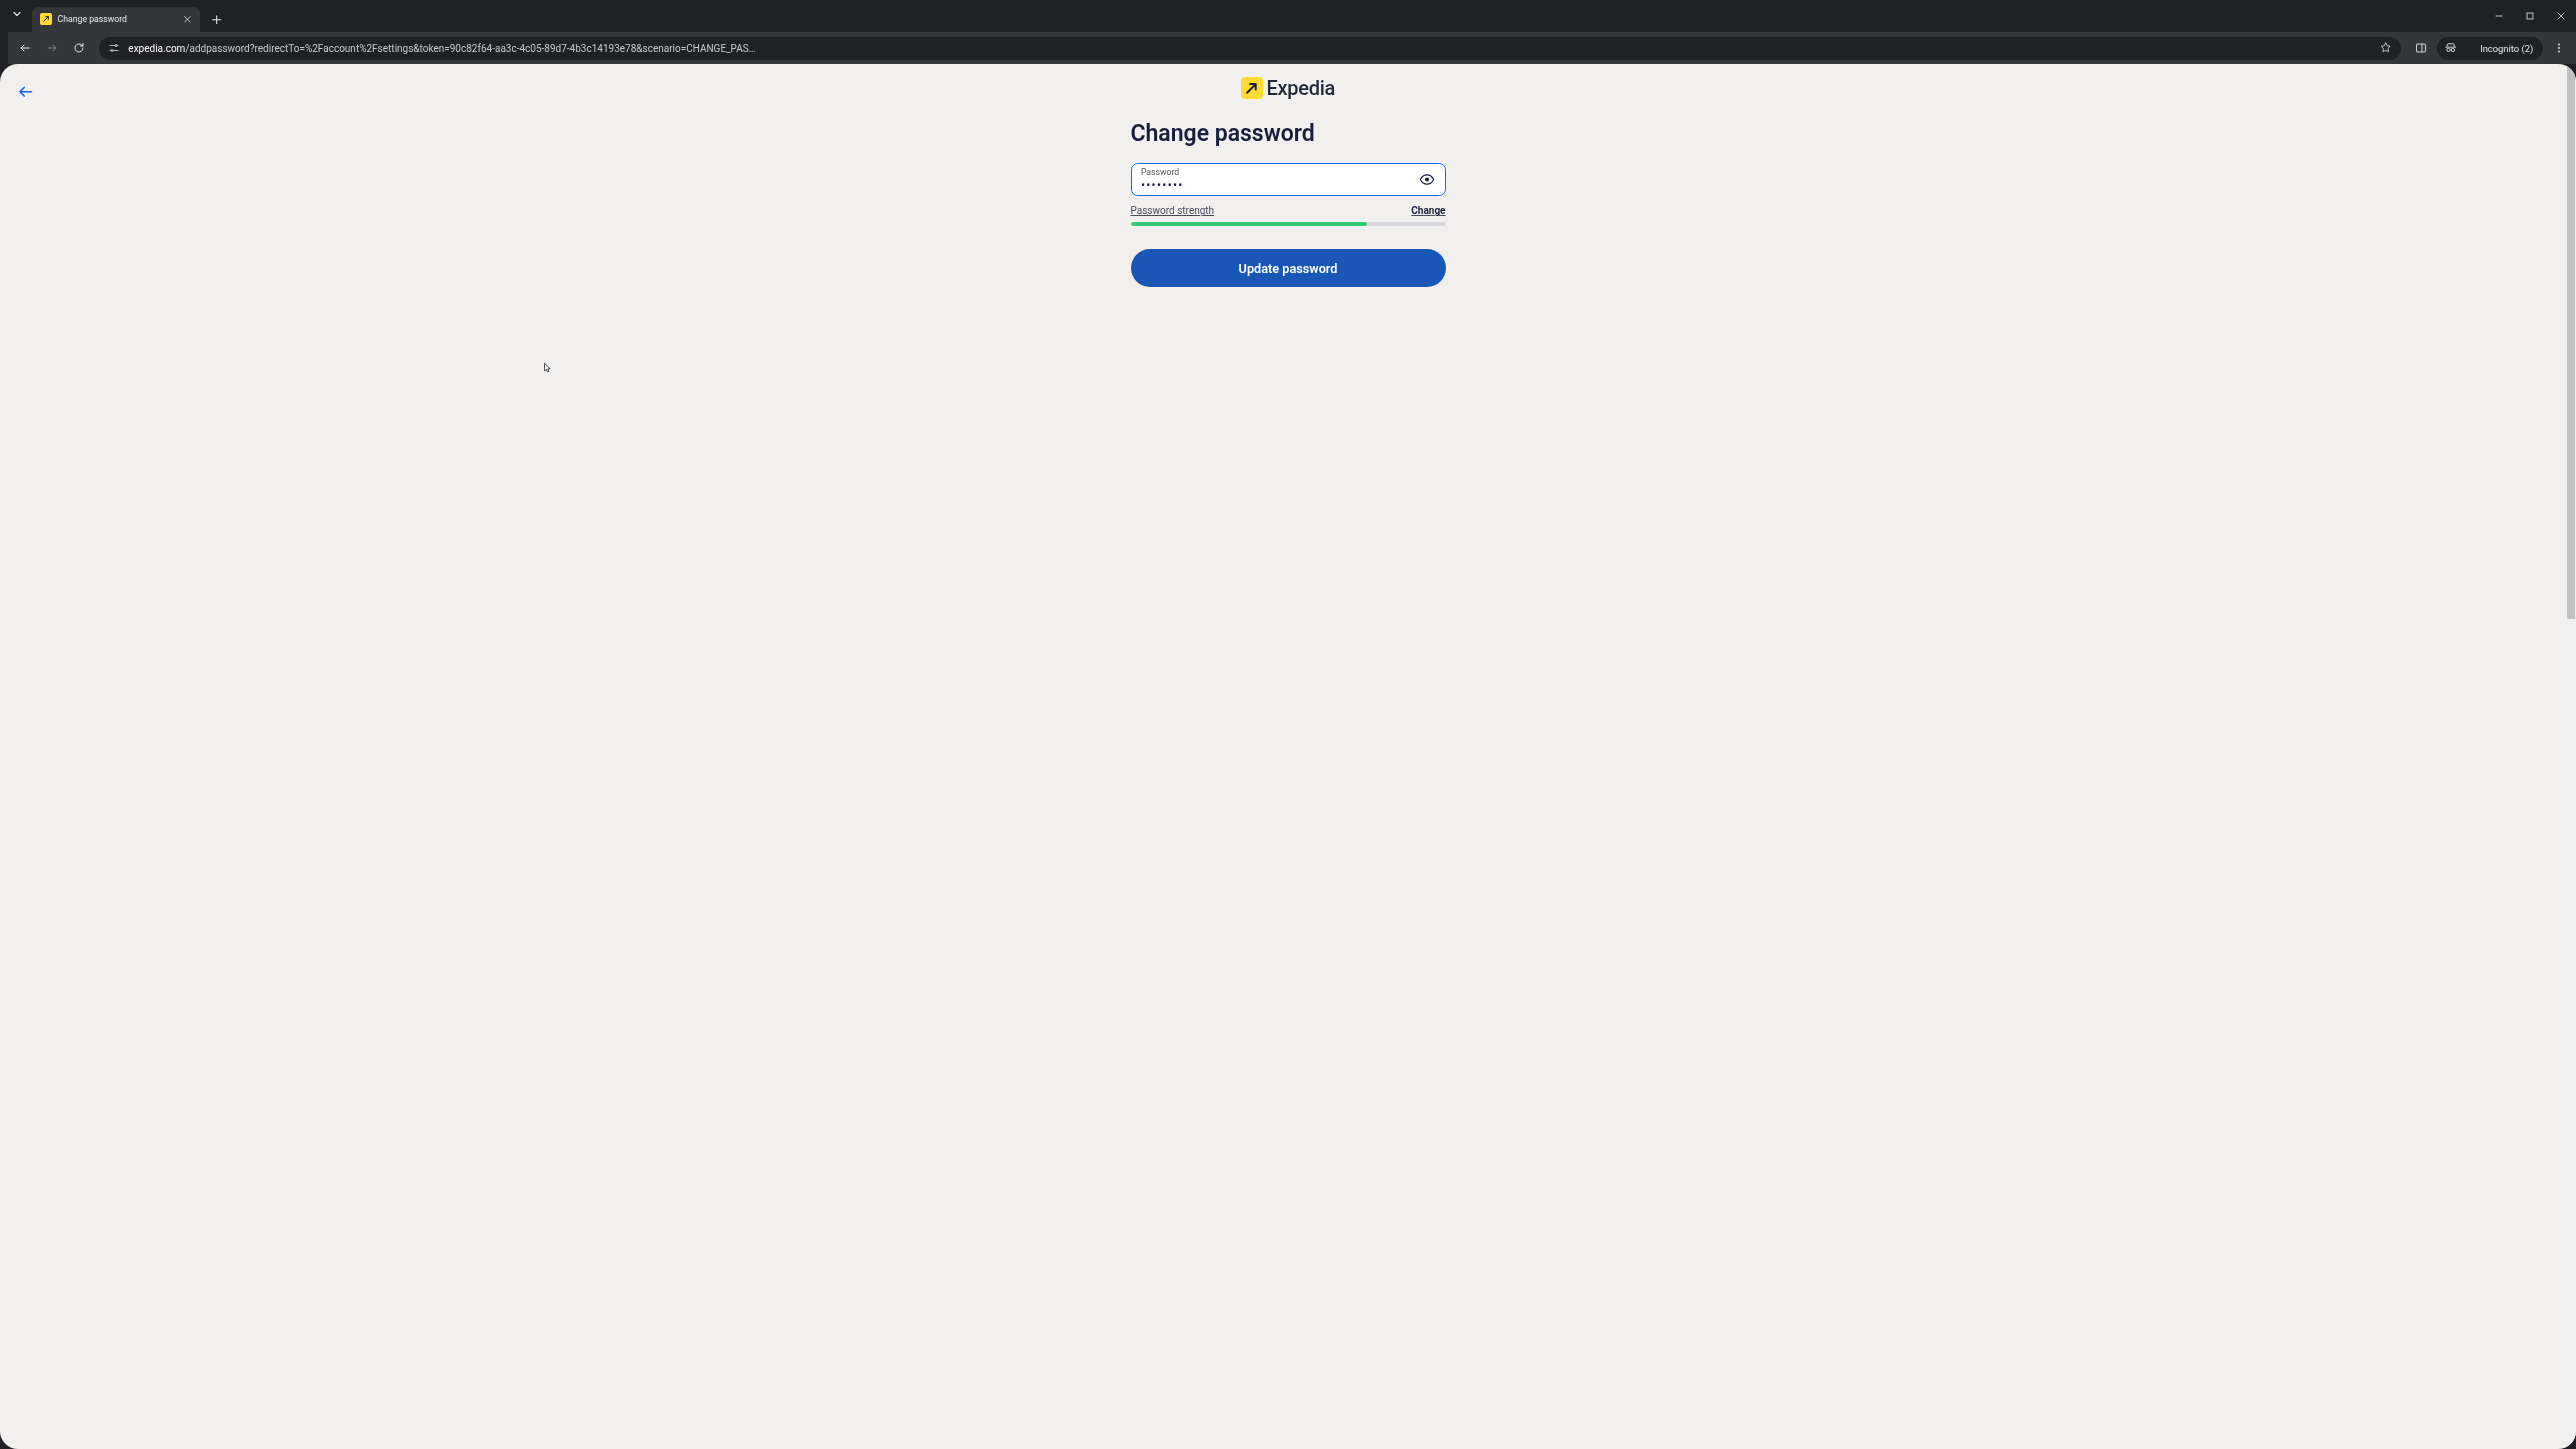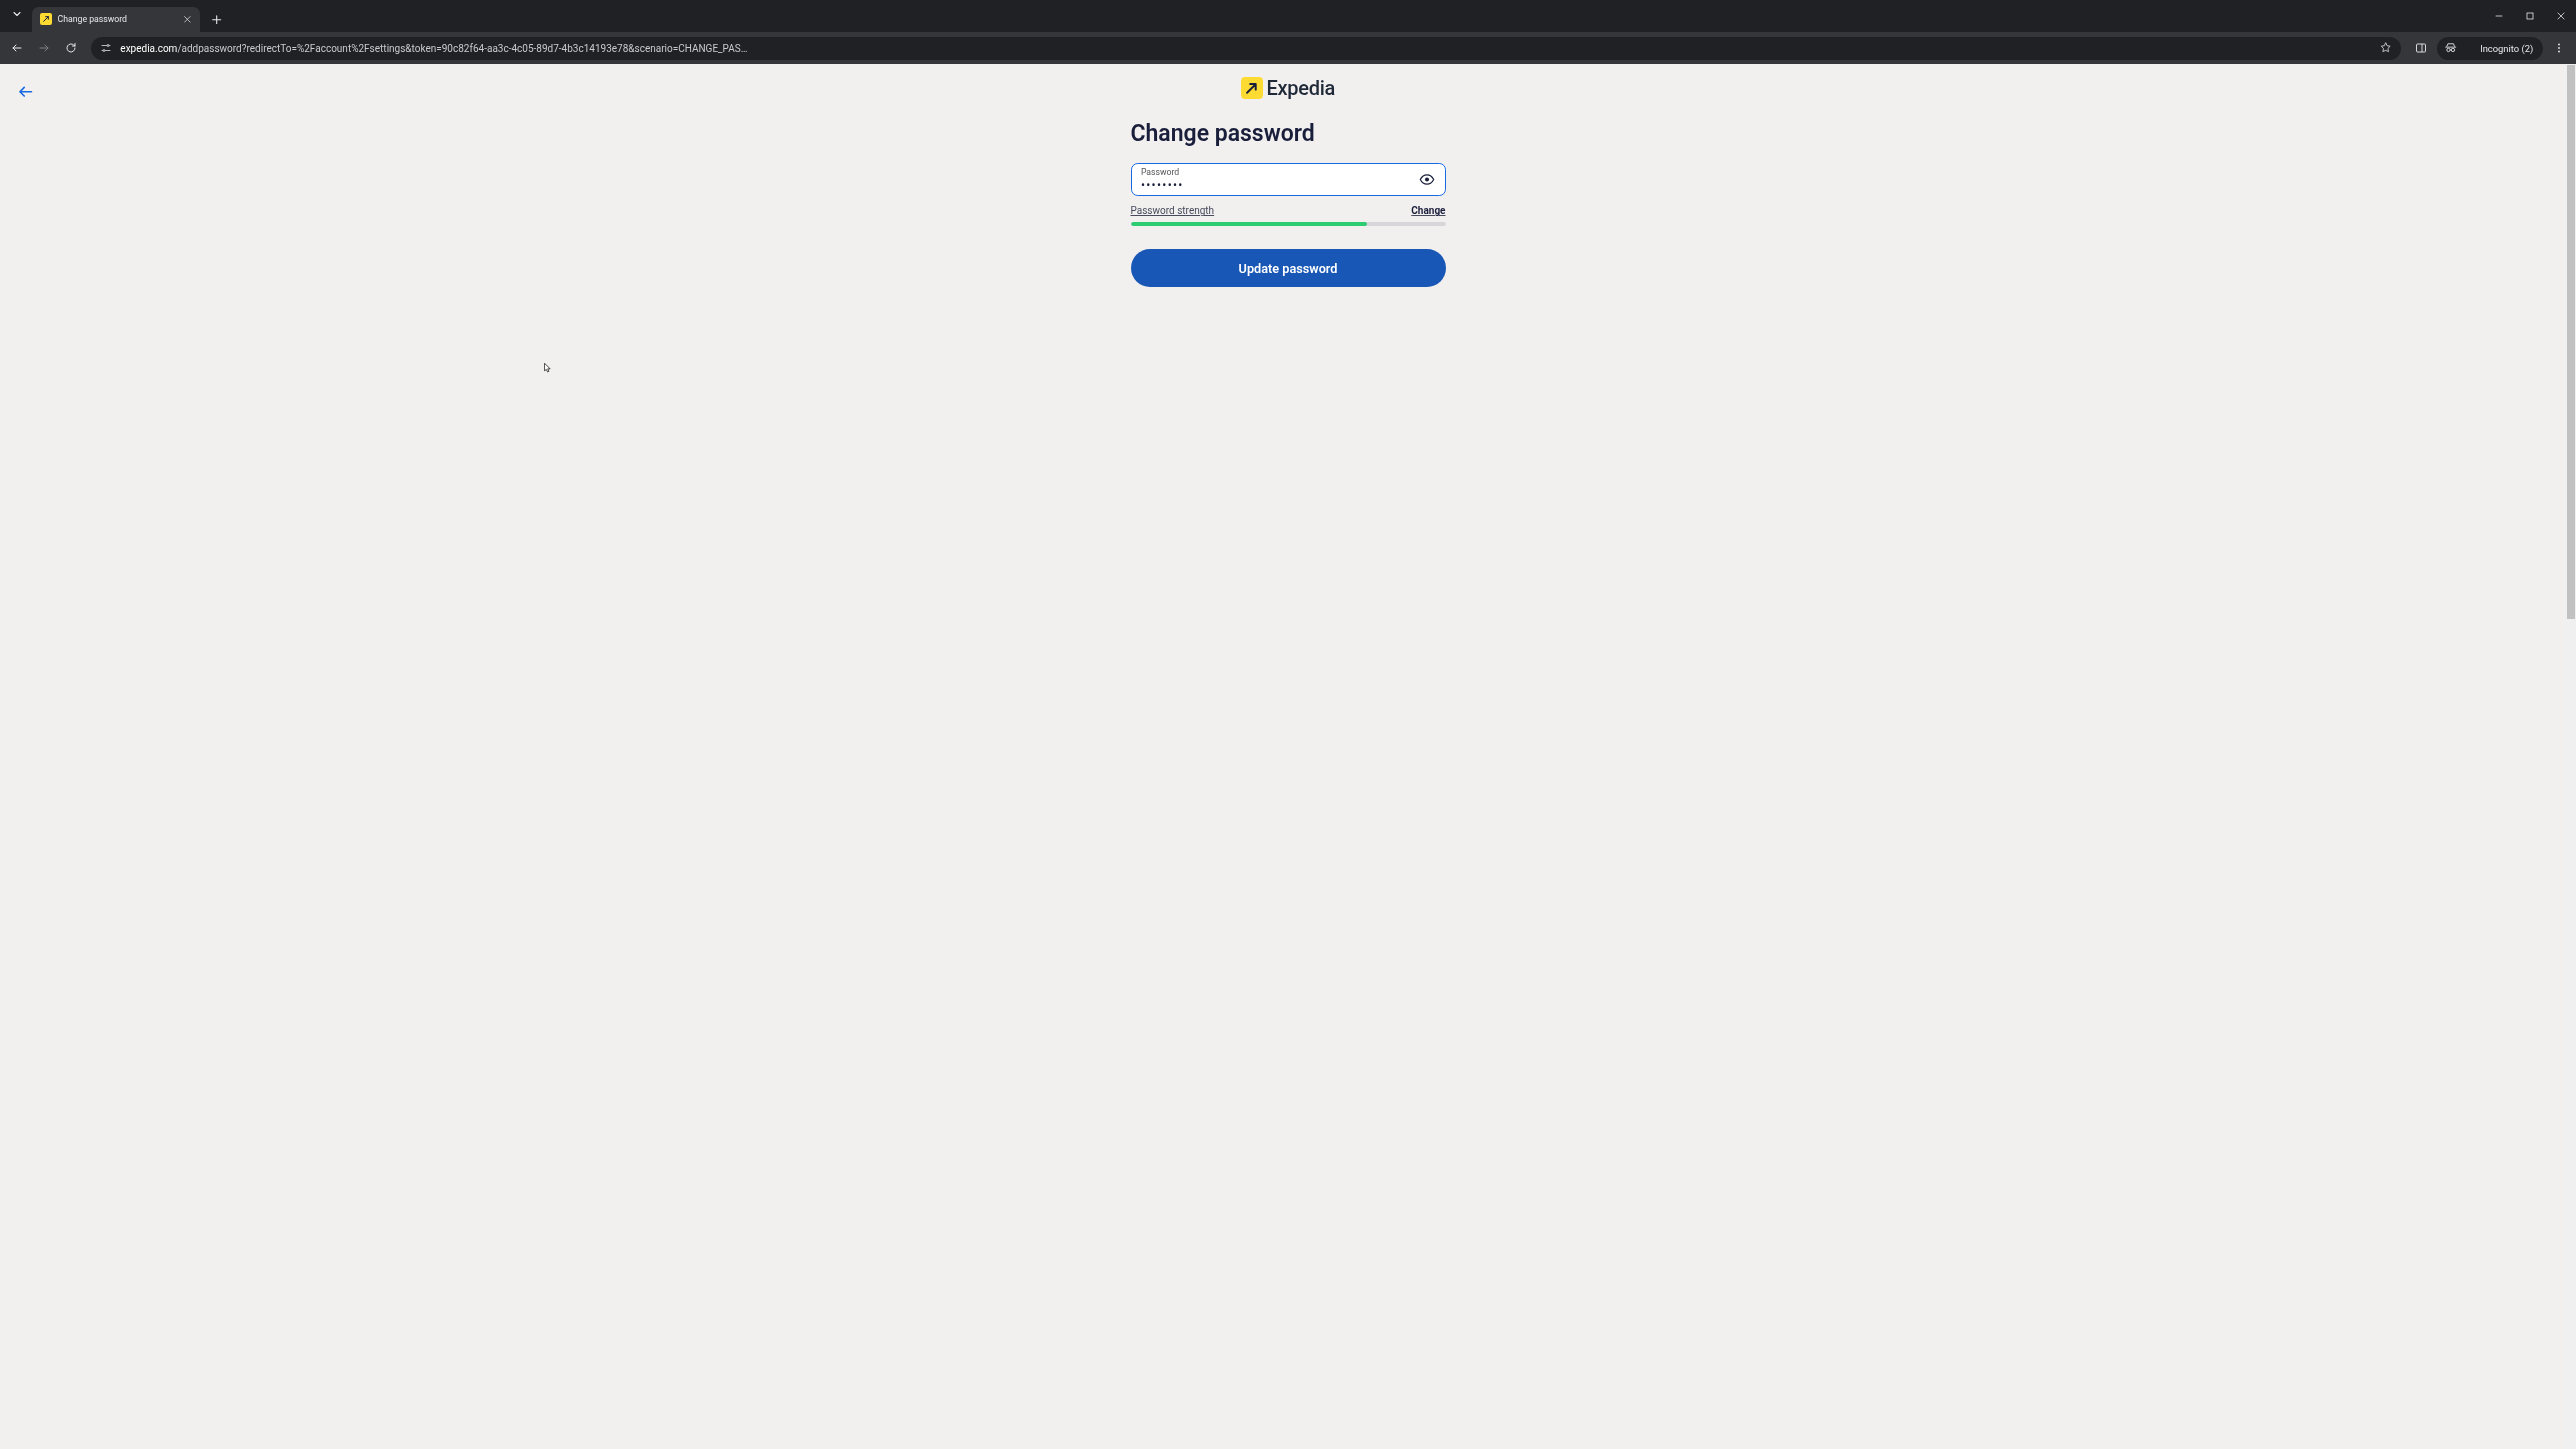--- a/index.html
+++ b/index.html
@@ -105,20 +105,21 @@
     .win-btn svg { width: 8px; height: 8px; }
 
     
     .toolbar {
       height: 32px;
       background: #35363a;
       display: flex;
       align-items: center;
       padding: 0 5.4px;
       gap: 2.7px;
+      margin-left: 8px;
     }
     .nav-btn {
       width: 24px; height: 24px;
       display: flex; align-items: center; justify-content: center;
       color: #e8eaed;
       cursor: pointer;
       border-radius: 50%;
     }
     .nav-btn.disabled { color: #7d7f82; cursor: default; }
     .nav-btn svg { width: 12px; height: 12px; }
@@ -181,20 +182,21 @@
       cursor:pointer;
     }
     .incognito-chip svg { width: 13.4px; height: 13.4px; }
 
     
     .viewport {
       flex: 1;
       background: #f2efef;
       position: relative;
       overflow: hidden;
+      border-radius: 18px;
     }
     .page-scrollbar {
       position: absolute;
       right: 0; top: 0;
       width: 10.7px;
       height: 100%;
       background: #f0f0f0;
     }
     .page-scrollbar-thumb {
       position: absolute;

